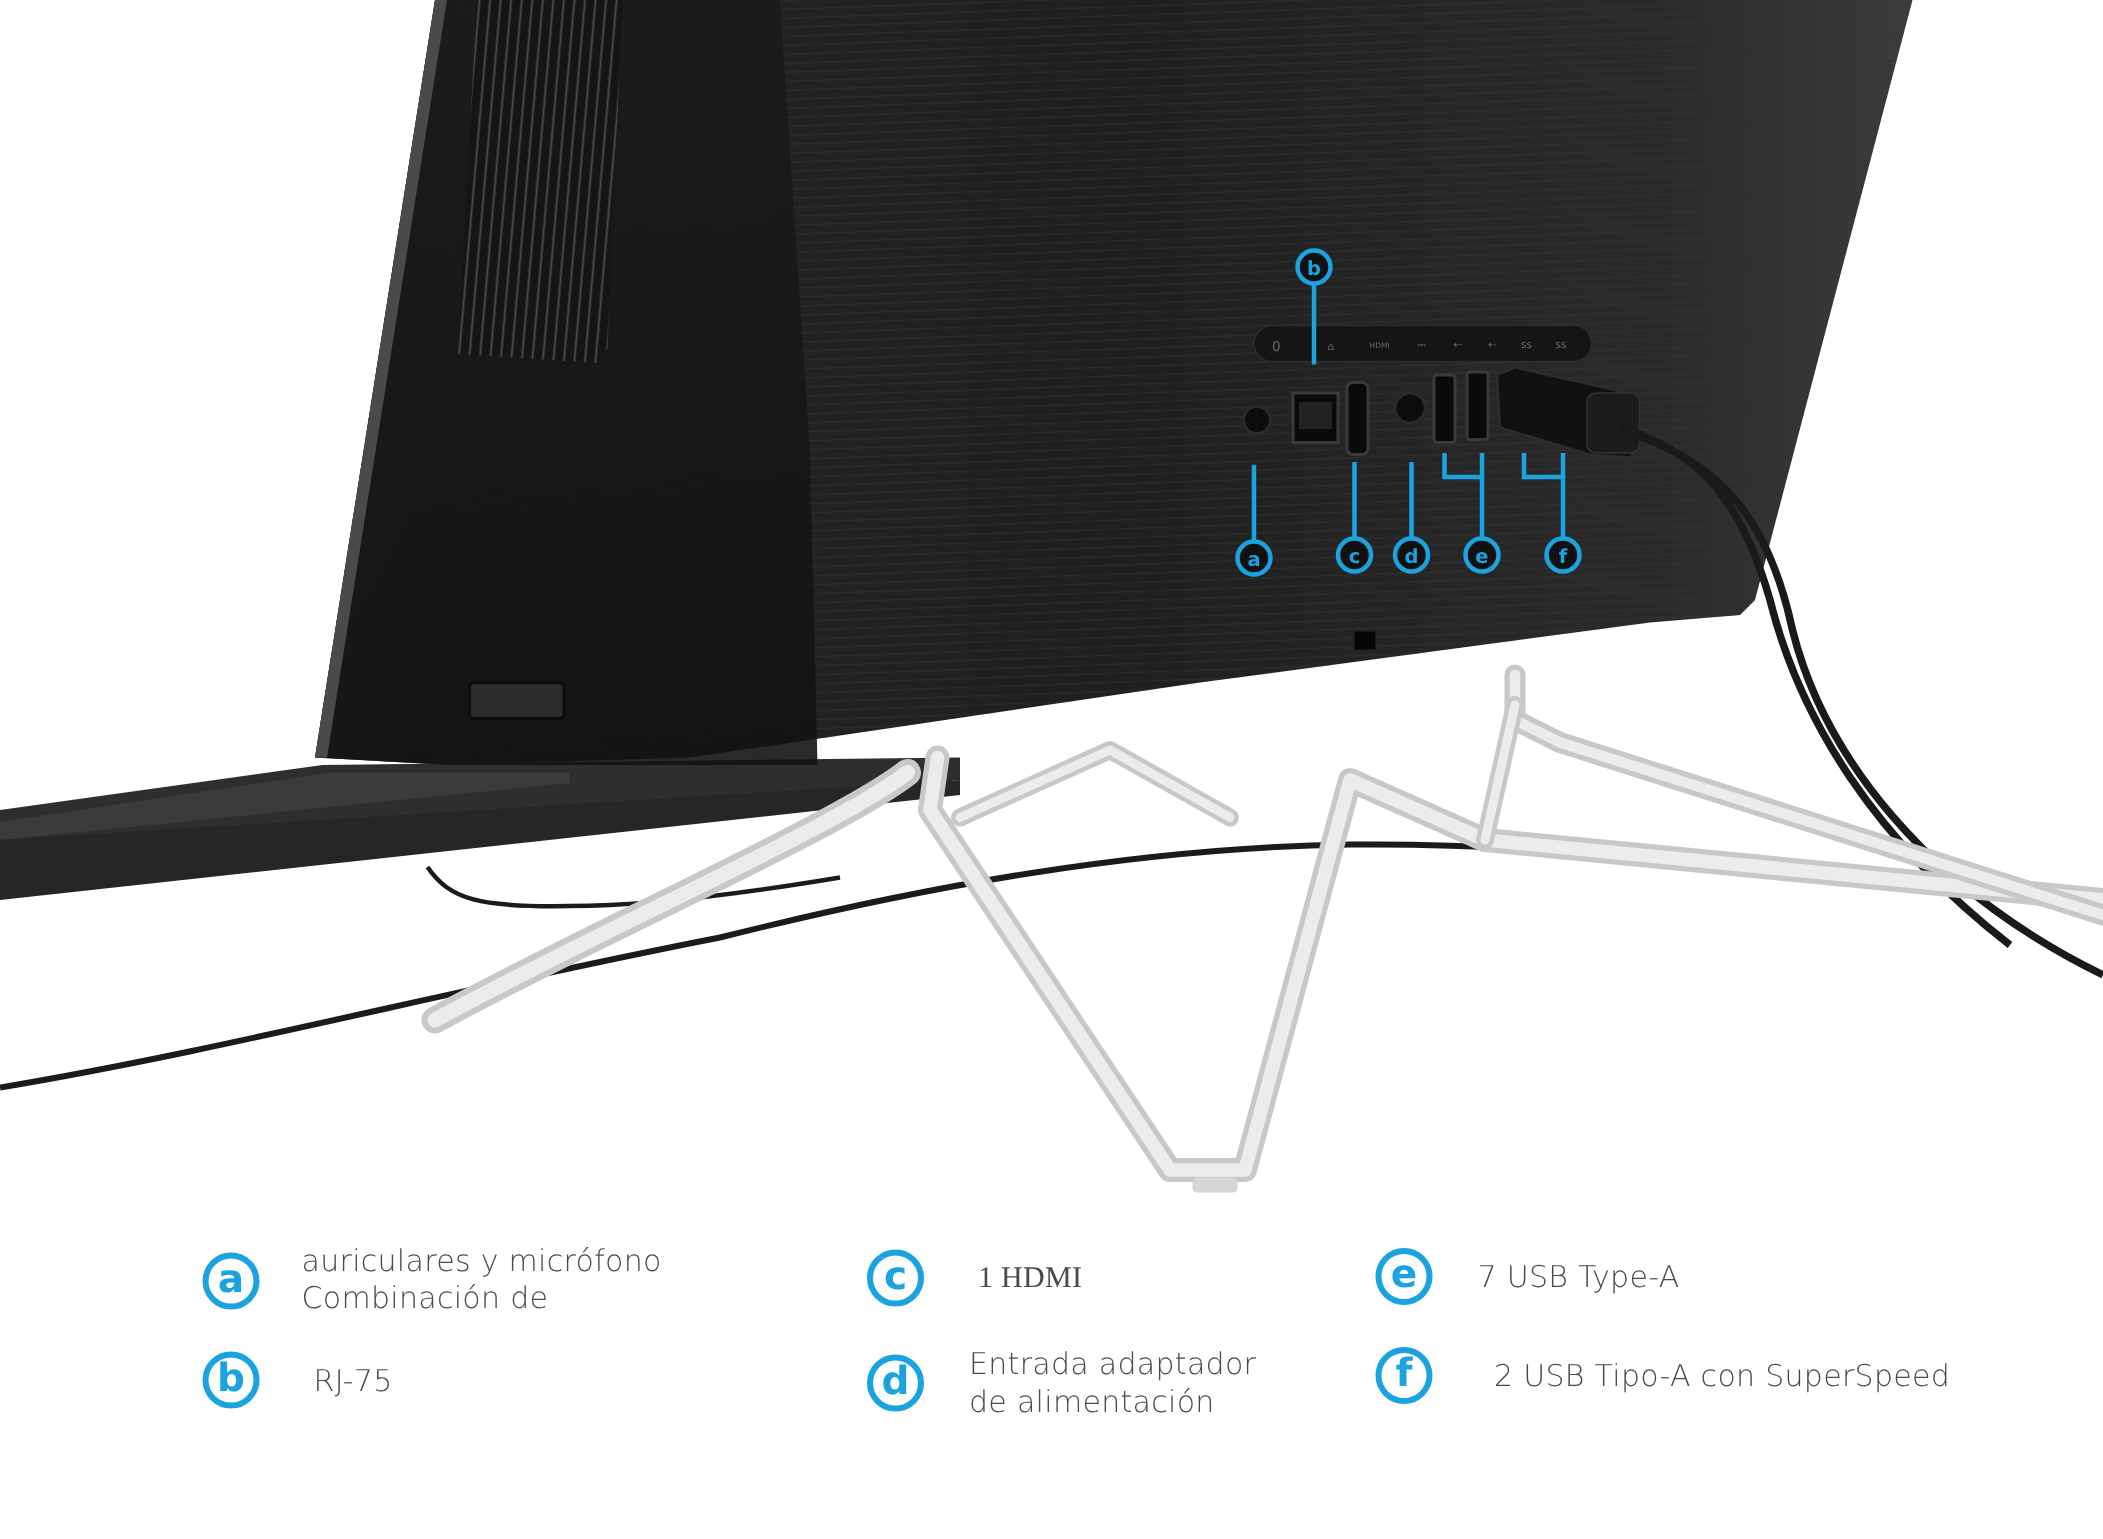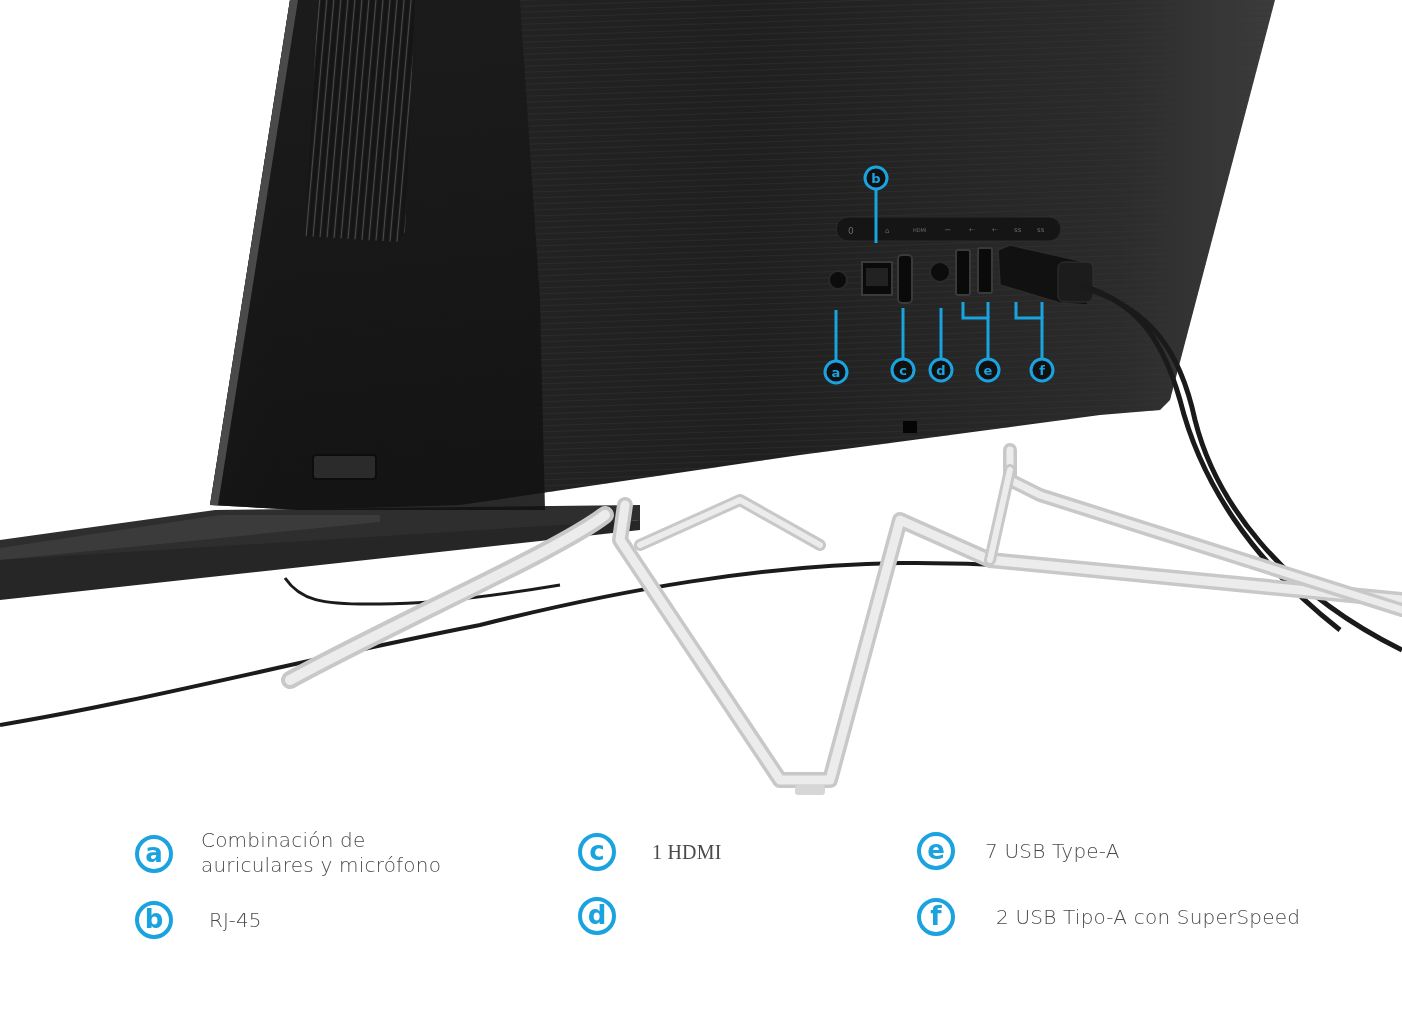--- a/index.html
+++ b/index.html
@@ -152,41 +152,45 @@
   <g>
     <circle cx="1042" cy="370" r="11" fill="#111" stroke="#1ba3e0" stroke-width="3"></circle>
     <text class="callout-label" x="1042" y="375" text-anchor="middle" fill="#1ba3e0" font-size="13">f</text>
   </g>
 </svg>
 
 <div class="legend">
   <div class="legend-item" style="left:135px; top:30px;">
     <div class="badge">a</div>
     <div class="legend-text" style="margin-top:-2px;">
+      <div>auriculares y micrófono</div>
       <div>Combinación de</div>
-      <div>auriculares y micrófono</div>
     </div>
   </div>
 
   <div class="legend-item" style="left:135px; top:101px;">
     <div class="badge">b</div>
     <div class="legend-text" style="margin-left:36px;">
-      <div>RJ-45</div>
+      <div>RJ-75</div>
     </div>
   </div>
 
   <div class="legend-item" style="left:578px; top:33px;">
     <div class="badge">c</div>
     <div class="legend-text" style="margin-left:36px;font-family:Liberation Serif, serif;">
       <div>1 HDMI</div>
     </div>
   </div>
 
   <div class="legend-item" style="left:578px; top:97px;">
     <div class="badge">d</div>
+    <div class="legend-text" style="margin-left:30px;">
+      <div>Entrada adaptador</div>
+      <div>de alimentación</div>
+    </div>
   </div>
 
   <div class="legend-item" style="left:917px; top:32px;">
     <div class="badge">e</div>
     <div class="legend-text" style="margin-left:30px;">
       <div>7 USB Type-A</div>
     </div>
   </div>
 
   <div class="legend-item" style="left:917px; top:98px;">

